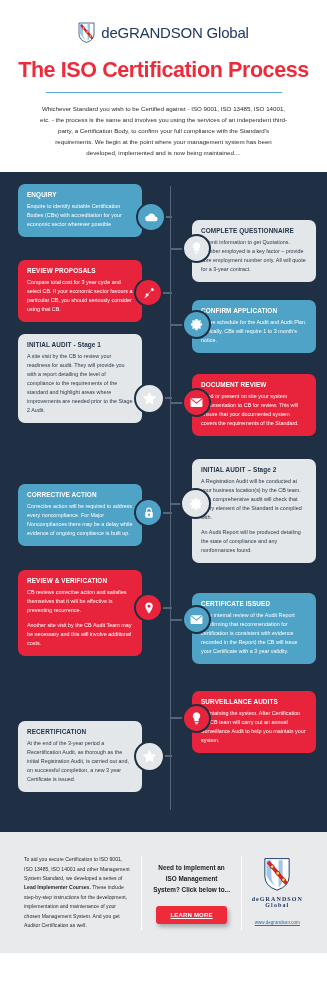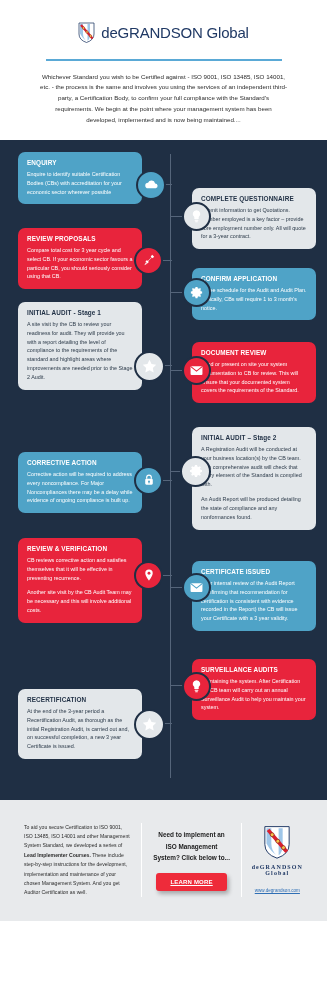--- a/index.html
+++ b/index.html
@@ -204,20 +204,21 @@
         <path d="M19 4 H24 V25 Q24 34 19 37.5 Q19 33 19 25 Z" fill="#9fc6e8"></path>
         <path d="M26 4 H30 V23 Q30 31 22 37 Q26 32 26 23 Z" fill="#ffffff"></path>
         <path d="M6 6 L29 33" stroke="#d8202f" stroke-width="4.5" fill="none"></path>
         <circle cx="11" cy="12" r="2.4" fill="#f2c14a" stroke="#8a1018" stroke-width="0.8"></circle>
         <circle cx="18" cy="20" r="2.4" fill="#f2c14a" stroke="#8a1018" stroke-width="0.8"></circle>
         <circle cx="25" cy="28" r="2.4" fill="#f2c14a" stroke="#8a1018" stroke-width="0.8"></circle>
       </svg>
     </span>
     <span class="logo-text">deGRANDSON Global</span>
   </div>
+  <h1 class="main-title">The ISO Certification Process</h1>
   <div class="title-rule"></div>
   <p class="intro">Whichever Standard you wish to be Certified against - ISO 9001, ISO 13485, ISO 14001, etc. - the process is the same and involves you using the services of an independent third-party, a Certification Body, to confirm your full compliance with the Standard's requirements. We begin at the point where your management  system has been developed, implemented and is now being maintained....</p>
 </div>
 
 <div class="process">
   <div class="spine"></div>
 
   <div class="stub" style="left:152px; top:44px; width:20px;"></div>
   <div class="card c-blue" style="left:18px; top:12px; width:124px;">
     <div class="card-title">ENQUIRY</div>

